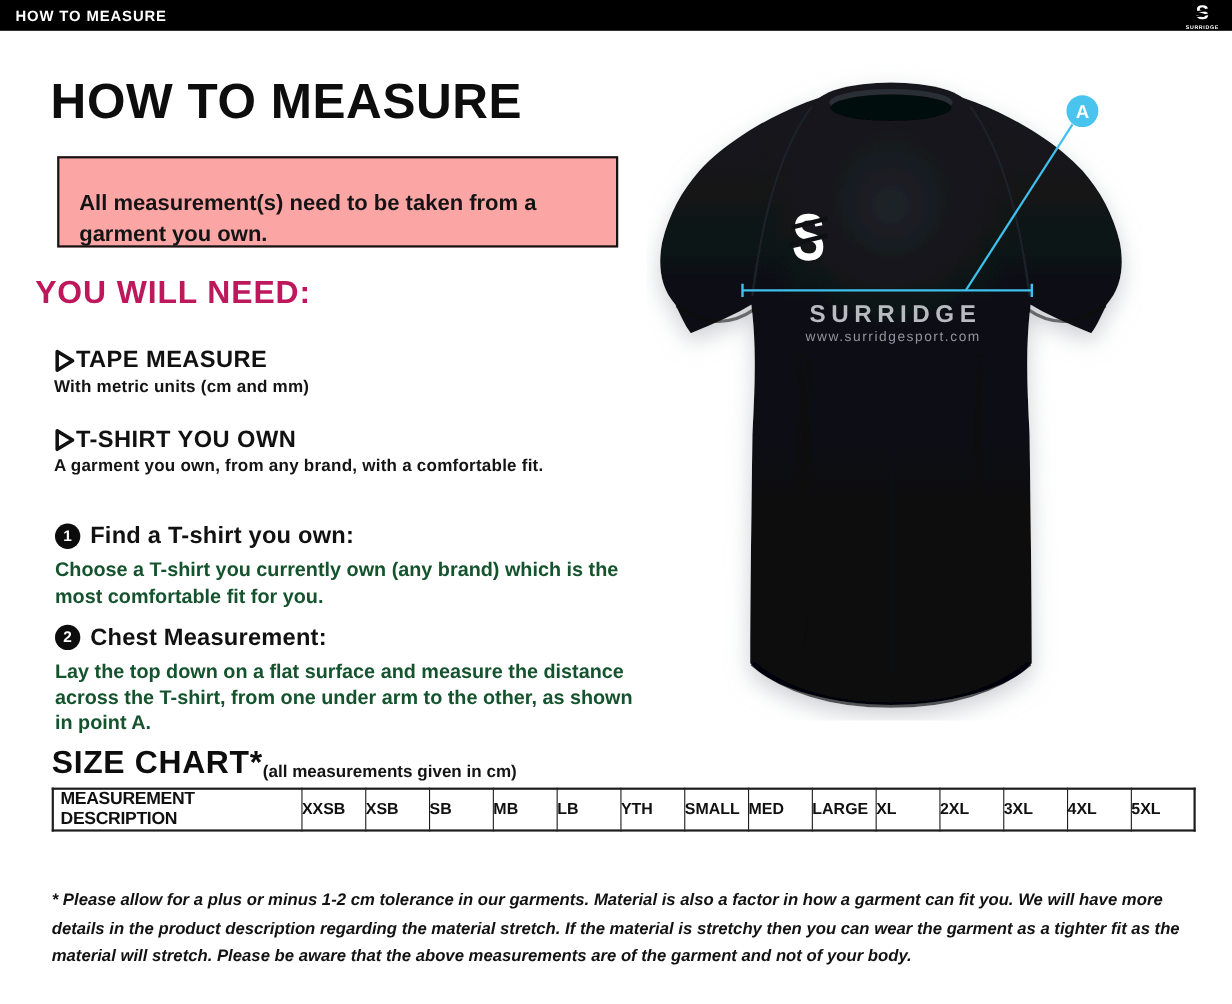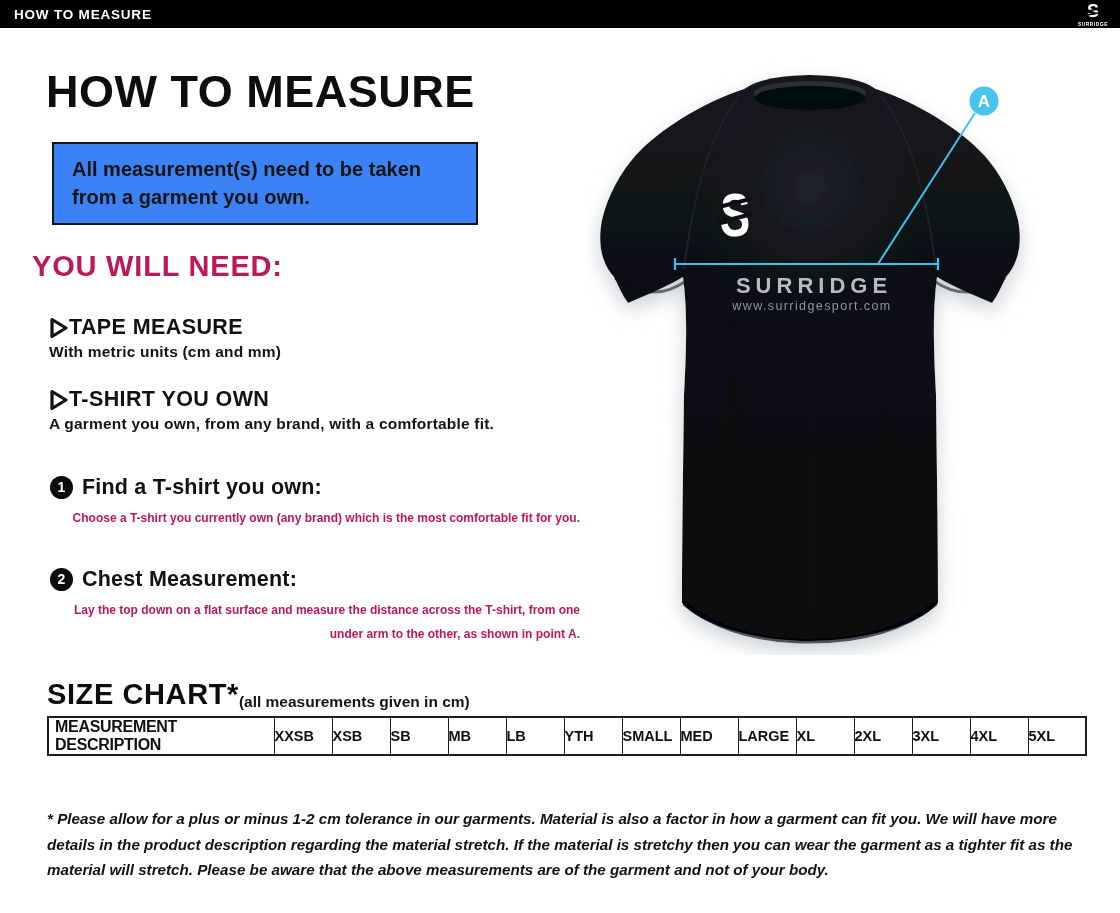--- a/index.html
+++ b/index.html
@@ -16,22 +16,22 @@
   }
   .topbar-title { color:#fff; font-size:13.5px; font-weight:700; letter-spacing:.8px; }
   .topbar-logo { width:38px; height:26px; margin-top:2px; }
 
   
   .h1 {
     position:absolute; left:46px; top:66px;
     font-size:45px; font-weight:800; letter-spacing:.5px; color:#0d0d0d; white-space:nowrap;
   }
   .notice-box {
-    position:absolute; left:52px; top:142px; width:426px; height:83px;
-    border:2.5px solid #141414; padding:12px 18px 0 18px; background:#3b82f6;
+    position:absolute; left:52px; top:142px; width:510px; height:83px;
+    border:2.5px solid #141414; padding:28px 18px 0 18px; background:#fca5a5;
   }
   .notice-box p { font-size:20px; font-weight:700; line-height:27.5px; color:#141414; }
 
   .ywn-heading {
     position:absolute; left:32px; top:250px;
     font-size:29px; font-weight:800; letter-spacing:.8px; color:#be185d;
   }
   .need-item { position:absolute; left:49px; width:540px; }
   .need-item.item1 { top:315px; }
   .need-item.item2 { top:387px; }
@@ -42,21 +42,21 @@
 
   .step { position:absolute; left:50px; width:540px; }
   .step.step1 { top:475px; }
   .step.step2 { top:567px; }
   .step-head { display:flex; align-items:center; gap:9px; }
   .step-num {
     width:23px; height:23px; border-radius:50%; background:#0c0c0c; color:#fff;
     font-size:14px; font-weight:700; text-align:center; line-height:23px; flex:0 0 23px;
   }
   .step-title { font-size:21.5px; font-weight:800; color:#111; letter-spacing:.2px; }
-  .step-desc { margin-top:7px; width:530px; font-size:12px; font-weight:700; line-height:23.5px; color:#be185d;text-align:right; }
+  .step-desc { margin-top:7px; width:530px; font-size:18px; font-weight:700; line-height:23.5px; color:#14532d; }
 
   
   .sc-heading { position:absolute; left:47px; top:678px; display:flex; align-items:flex-end; }
   .sc-title { font-size:29px; font-weight:800; letter-spacing:.6px; color:#0d0d0d; }
   .sc-sub   { font-size:15.5px; font-weight:700; color:#141414; }
 
   table.size-table {
     position:absolute; left:47px; top:716px; width:1040px;
     border-collapse:collapse; table-layout:fixed; background:#fff;
     border:2.5px solid #1d1d1d;

